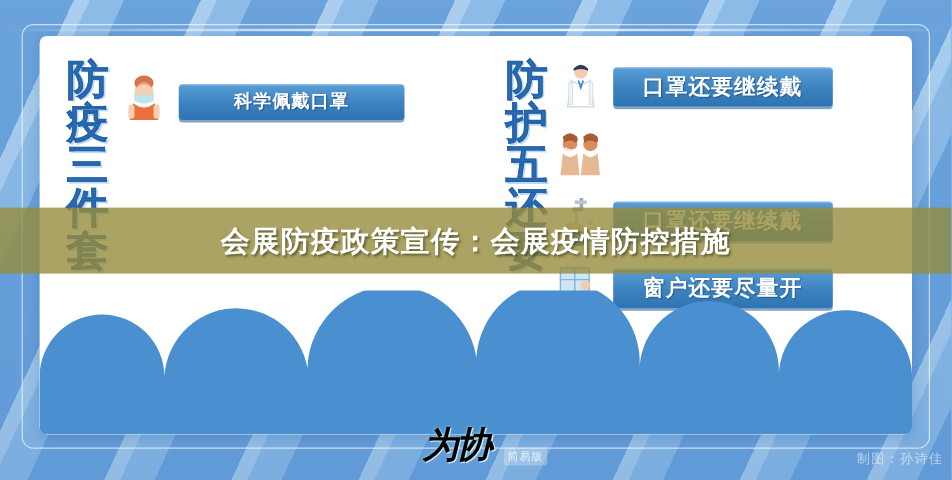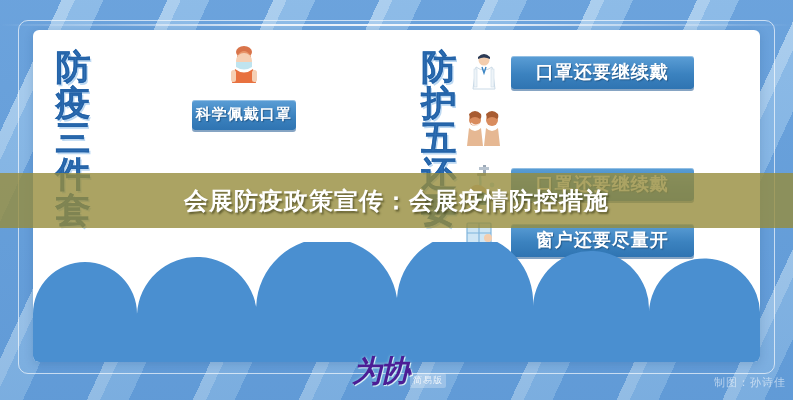--- a/index.html
+++ b/index.html
@@ -62,21 +62,21 @@
     font-size:35px;line-height:1.02;font-weight:bold;
     color:#2f6fb4;
     letter-spacing:0;
     text-shadow:1.5px 1.5px 0 #bcd8f2;
     -webkit-text-stroke:0.4px #2463a8;
   }
   .vtitle span{display:block;}
 
   .rows{flex:1;display:flex;flex-direction:column;justify-content:flex-start;}
   .row{display:flex;align-items:center;gap:8px;}
-  .panel-left .row{height:82px;flex-direction:column;}
+  .panel-left .row{height:82px;}
   .panel-right .row{height:56px;}
 
   .pic{
     flex:0 0 auto;width:42px;height:48px;position:relative;
   }
   .panel-right .pic{width:38px;height:42px;}
 
   .pill{
     flex:1;
     background:linear-gradient(180deg,#5b9ed6 0%,#3b82bf 55%,#2f74b2 100%);
@@ -105,26 +105,26 @@
     white-space:nowrap;
   }
 
   
   .logo{
     position:absolute;left:352px;bottom:8px;width:110px;height:50px;z-index:15;
     display:flex;align-items:flex-end;
   }
   .logo-mark{
     font-size:30px;font-weight:bold;font-style:italic;
-    color:#4c1d95;
+    color:#000000;
     text-shadow:0 0 3px #8fd8e8, 1px 1px 0 rgba(255,255,255,.9);
     letter-spacing:-2px;
   }
   .logo-sub{
-    margin-left:2px;margin-bottom:4px;
+    margin-left:12px;margin-bottom:4px;
     font-size:9px;color:rgba(255,255,255,.8);
     background:rgba(255,255,255,.25);
     padding:1px 3px;border-radius:2px;letter-spacing:1px;
   }
 
   
   .credit{
     position:absolute;right:7px;bottom:10px;z-index:15;
     font-size:11px;color:rgba(255,255,255,.55);letter-spacing:1px;
   }

